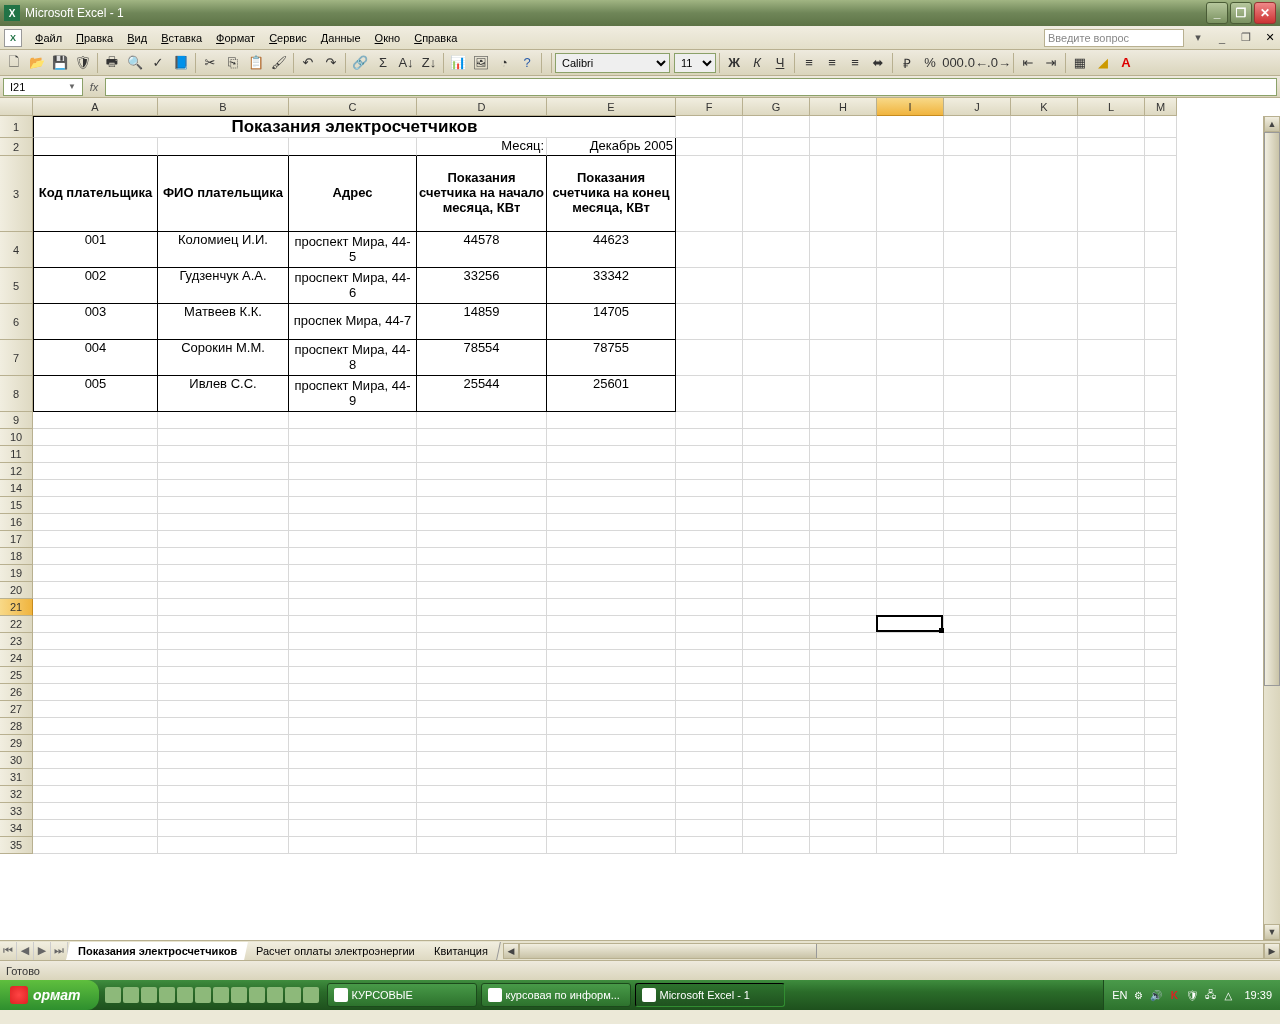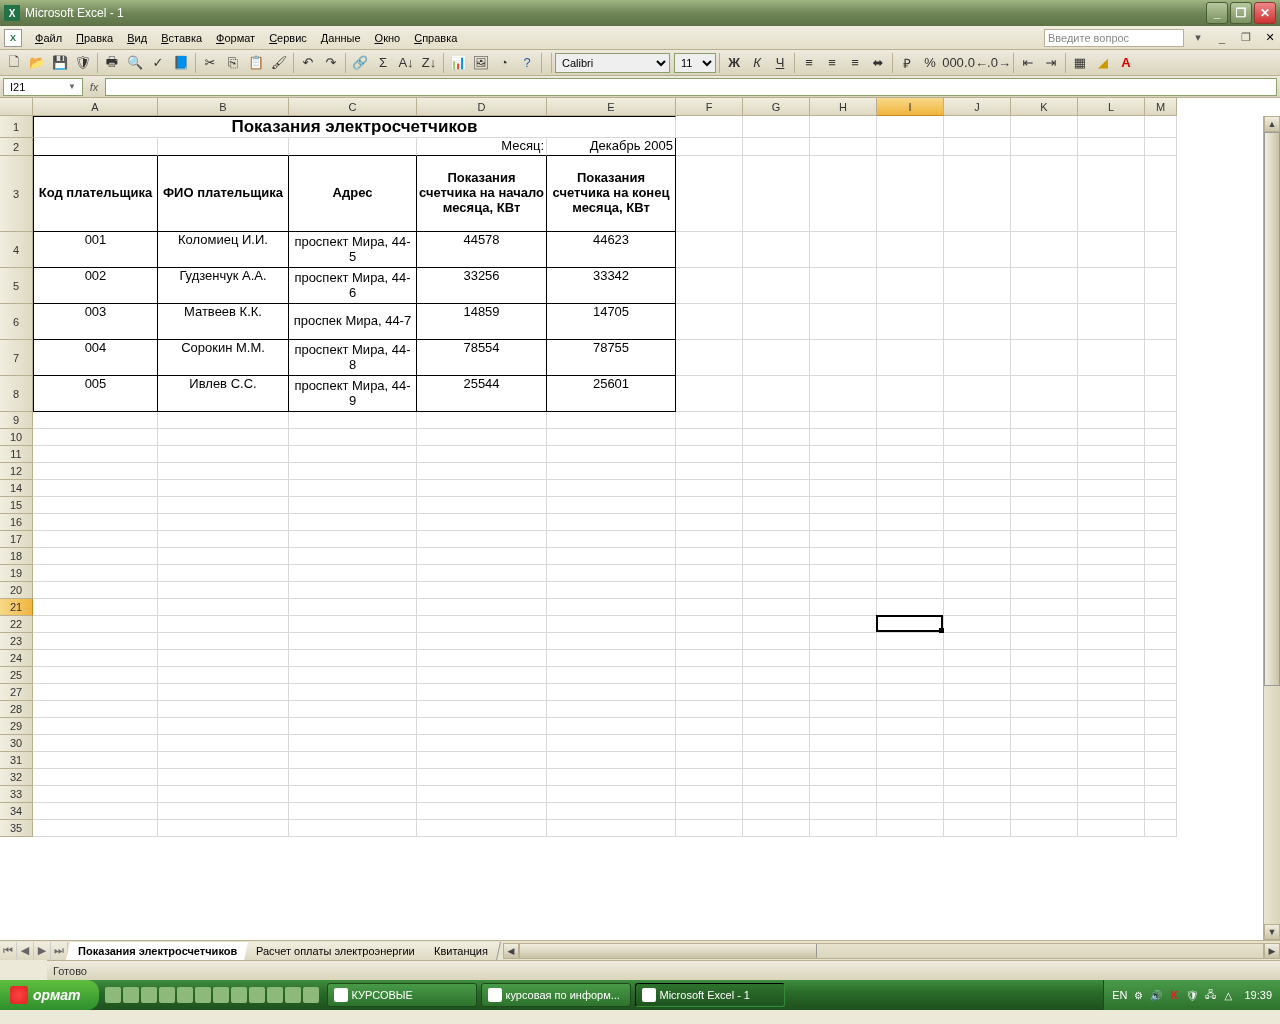--- a/index.html
+++ b/index.html
@@ -64,21 +64,21 @@
 .tabnav{ width:17px;height:18px;display:flex;align-items:center;justify-content:center;color:#666;border-right:1px solid #ccc;background:linear-gradient(#f1eee0,#ded9c2); }
 .shtab{ height:18px;padding:0 10px;background:linear-gradient(#f1eee0,#ded9c2);border-right:1px solid #999;display:flex;align-items:center;transform:skewX(-12deg);margin-right:-2px; }
 .shtab span{ transform:skewX(12deg); }
 .shtab.active{ background:#fff;font-weight:bold;border-bottom:1px solid #fff; }
 .hscroll{ flex:1;display:flex;align-items:center;margin-left:6px; }
 .hscroll .track{ flex:1;height:16px;background:linear-gradient(#e7e3cf,#dad5bc);border:1px solid #b8b090; position:relative;}
 .hscroll .thumb{ position:absolute;left:0;top:0;height:100%;width:40%;background:linear-gradient(#f1eee0,#c9c3a7);border-right:1px solid #999; }
 .hscroll .sbtn{ width:16px;height:16px;background:linear-gradient(#f1eee0,#c9c3a7);border:1px solid #b8b090;display:flex;align-items:center;justify-content:center;font-size:9px;color:#444; }
 
 
-.statusbar{ height:20px;background:linear-gradient(#eeeade,#dad5bc);border-top:1px solid #b8b090;display:flex;align-items:center;padding:0 6px;font-size:11px;color:#333;margin-left:47px; }
+.statusbar{ height:20px;background:linear-gradient(#eeeade,#dad5bc);border-top:1px solid #b8b090;display:flex;align-items:center;padding:0 6px;font-size:11px;color:#333; }
 
 
 .taskbar{ height:30px;background:linear-gradient(to bottom,#3f8d3e 0%,#2a6b29 40%,#1e501d 100%);display:flex;align-items:center;color:#fff;padding:0;}
 .startbtn{ height:30px;background:linear-gradient(to bottom,#5fbf3e,#2e8f2e);padding:0 18px 0 10px;display:flex;align-items:center;font-weight:bold;font-style:italic;border-radius:0 12px 12px 0;font-size:14px; }
 .startbtn .logo{ width:18px;height:18px;margin-right:5px;background:radial-gradient(circle,#f44,#d22);border-radius:3px; }
 .qlaunch{ display:flex;gap:2px;padding:0 6px; }
 .qlaunch .qi{ width:16px;height:16px;background:#8db97a;border-radius:2px; }
 .taskitem{ height:24px;min-width:150px;background:linear-gradient(#489a48,#2d722d);border:1px solid #1c4a1c;border-radius:3px;margin:0 2px;display:flex;align-items:center;padding:0 6px;font-size:11px;gap:4px; }
 .taskitem.active{ background:linear-gradient(#2d722d,#1f521f);border:1px inset #143914; }
 .taskitem .ti{ width:14px;height:14px;background:#fff;border-radius:2px; }
@@ -577,20 +577,36 @@
         <div class="cell  " style="width: 67px; height: 17px;"></div>
         <div class="cell  " style="width: 67px; height: 17px;"></div>
         <div class="cell  " style="width: 67px; height: 17px;"></div>
         <div class="cell  " style="width: 67px; height: 17px;"></div>
         <div class="cell  " style="width: 67px; height: 17px;"></div>
         <div class="cell  " style="width: 67px; height: 17px;"></div>
         <div class="cell  " style="width: 32px; height: 17px;"></div>
       </div>
       <div class="row" style="height: 17px;">
         <div class="rh" style="height: 17px;">25</div>
+        <div class="cell  " style="width: 125px; height: 17px;"></div>
+        <div class="cell  " style="width: 131px; height: 17px;"></div>
+        <div class="cell  " style="width: 128px; height: 17px;"></div>
+        <div class="cell  " style="width: 130px; height: 17px;"></div>
+        <div class="cell  " style="width: 129px; height: 17px;"></div>
+        <div class="cell  " style="width: 67px; height: 17px;"></div>
+        <div class="cell  " style="width: 67px; height: 17px;"></div>
+        <div class="cell  " style="width: 67px; height: 17px;"></div>
+        <div class="cell  " style="width: 67px; height: 17px;"></div>
+        <div class="cell  " style="width: 67px; height: 17px;"></div>
+        <div class="cell  " style="width: 67px; height: 17px;"></div>
+        <div class="cell  " style="width: 67px; height: 17px;"></div>
+        <div class="cell  " style="width: 32px; height: 17px;"></div>
+      </div>
+      <div class="row" style="height: 17px;">
+        <div class="rh" style="height: 17px;">26</div>
         <div class="cell  " style="width: 125px; height: 17px;"></div>
         <div class="cell  " style="width: 131px; height: 17px;"></div>
         <div class="cell  " style="width: 128px; height: 17px;"></div>
         <div class="cell  " style="width: 130px; height: 17px;"></div>
         <div class="cell  " style="width: 129px; height: 17px;"></div>
         <div class="cell  " style="width: 67px; height: 17px;"></div>
         <div class="cell  " style="width: 67px; height: 17px;"></div>
         <div class="cell  " style="width: 67px; height: 17px;"></div>
         <div class="cell  " style="width: 67px; height: 17px;"></div>
         <div class="cell  " style="width: 67px; height: 17px;"></div>

